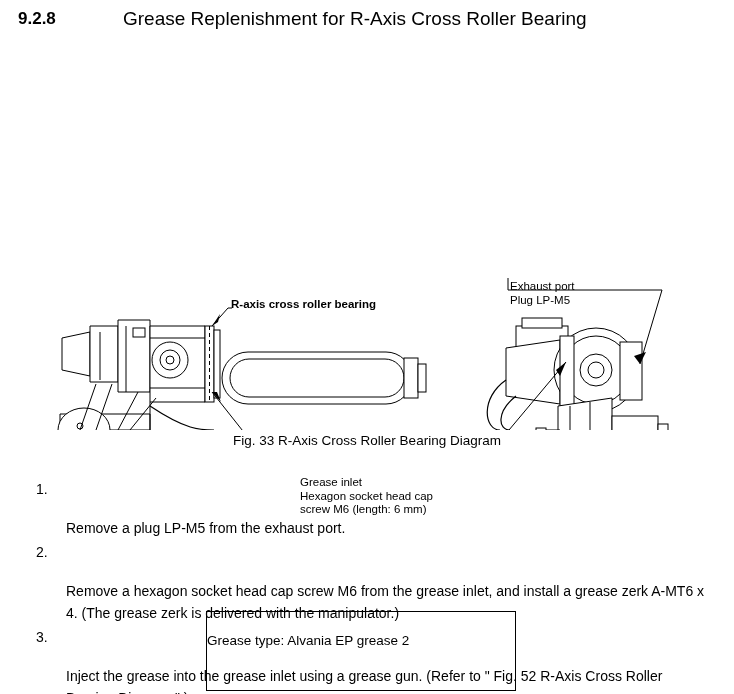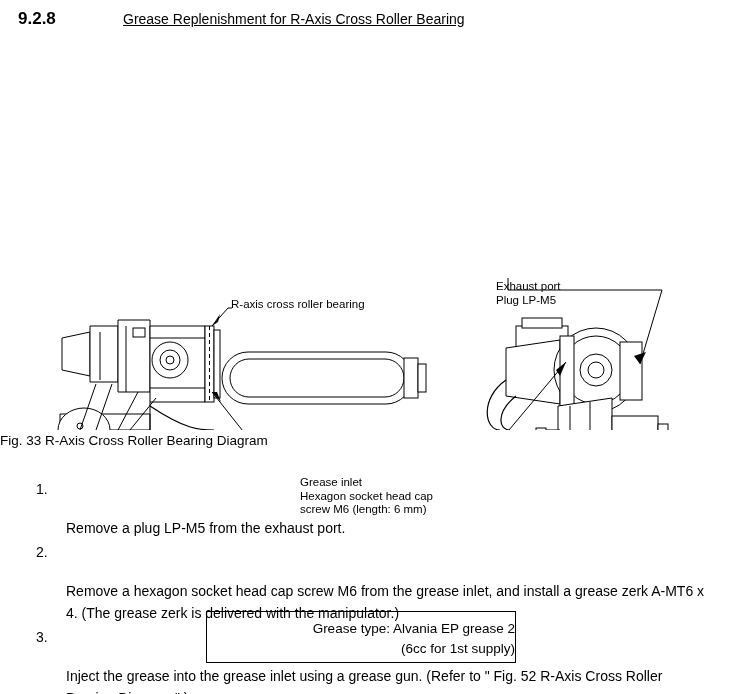--- a/index.html
+++ b/index.html
@@ -31,53 +31,53 @@
     align-items: flex-start;
   }
   .heading-number {
     font-size: 17px;
     font-weight: bold;
     width: 105px;
     flex: 0 0 105px;
     line-height: 26px;
   }
   .heading-title {
-    font-size: 14px;
+    font-size: 19px;
     line-height: 26px;
     max-width: 530px;
-    text-decoration: underline;
   }
 
   
   .figure {
     position: absolute;
     left: 0;
     top: 130px;
     width: 734px;
     height: 300px;
   }
   .figure svg {
     display: block;
   }
 
   .callout {
     position: absolute;
     font-size: 11.5px;
     line-height: 13.5px;
     white-space: pre;
   }
-  .cl-bearing { left: 231px; top: 168px; }
-  .cl-exhaust { left: 496px; top: 150px; }
+  .cl-bearing { left: 231px; top: 168px; font-weight: bold; }
+  .cl-exhaust { left: 510px; top: 150px; }
   .cl-grease  { left: 300px; top: 346px; }
 
   .caption {
     position: absolute;
     left: 0;
     top: 433px;
     width: 734px;
+    text-align: center;
     font-size: 13.5px;
   }
 
   
   .steps {
     position: absolute;
     left: 36px;
     top: 478px;
     width: 670px;
     font-size: 14px;
@@ -95,27 +95,27 @@
     flex: 1 1 auto;
     margin-top: 39px;
   }
 
   
   .note-box {
     position: absolute;
     left: 206px;
     top: 611px;
     width: 310px;
-    height: 52px;
+    height: 80px;
     border: 1.5px solid #000;
     box-sizing: border-box;
-    text-align: right;
+    text-align: left;
     font-size: 13.5px;
     line-height: 20px;
-    padding-top: 7px;
+    padding-top: 19px;
   }
 </style>
 </head>
 <body>
 
 <div class="page">
 
   <div class="heading">
     <div class="heading-number">9.2.8</div>
     <div class="heading-title">Grease Replenishment for R-Axis Cross Roller Bearing</div>
@@ -225,16 +225,15 @@
       <div class="step-text">Remove a hexagon socket head cap screw M6 from the grease inlet, and install a grease zerk A-MT6 x 4.  (The grease zerk is delivered with the manipulator.)</div>
     </div>
     <div class="step">
       <div class="step-num">3.</div>
       <div class="step-text">Inject the grease into the grease inlet using a grease gun.  (Refer to " Fig. 52  R-Axis Cross Roller Bearing Diagram ".)</div>
     </div>
   </div>
 
   <div class="note-box">
     <div>Grease type:  Alvania EP grease 2</div>
-    <div>(6cc for 1st supply)</div>
   </div>
 
 </div>
 
 </body></html>

